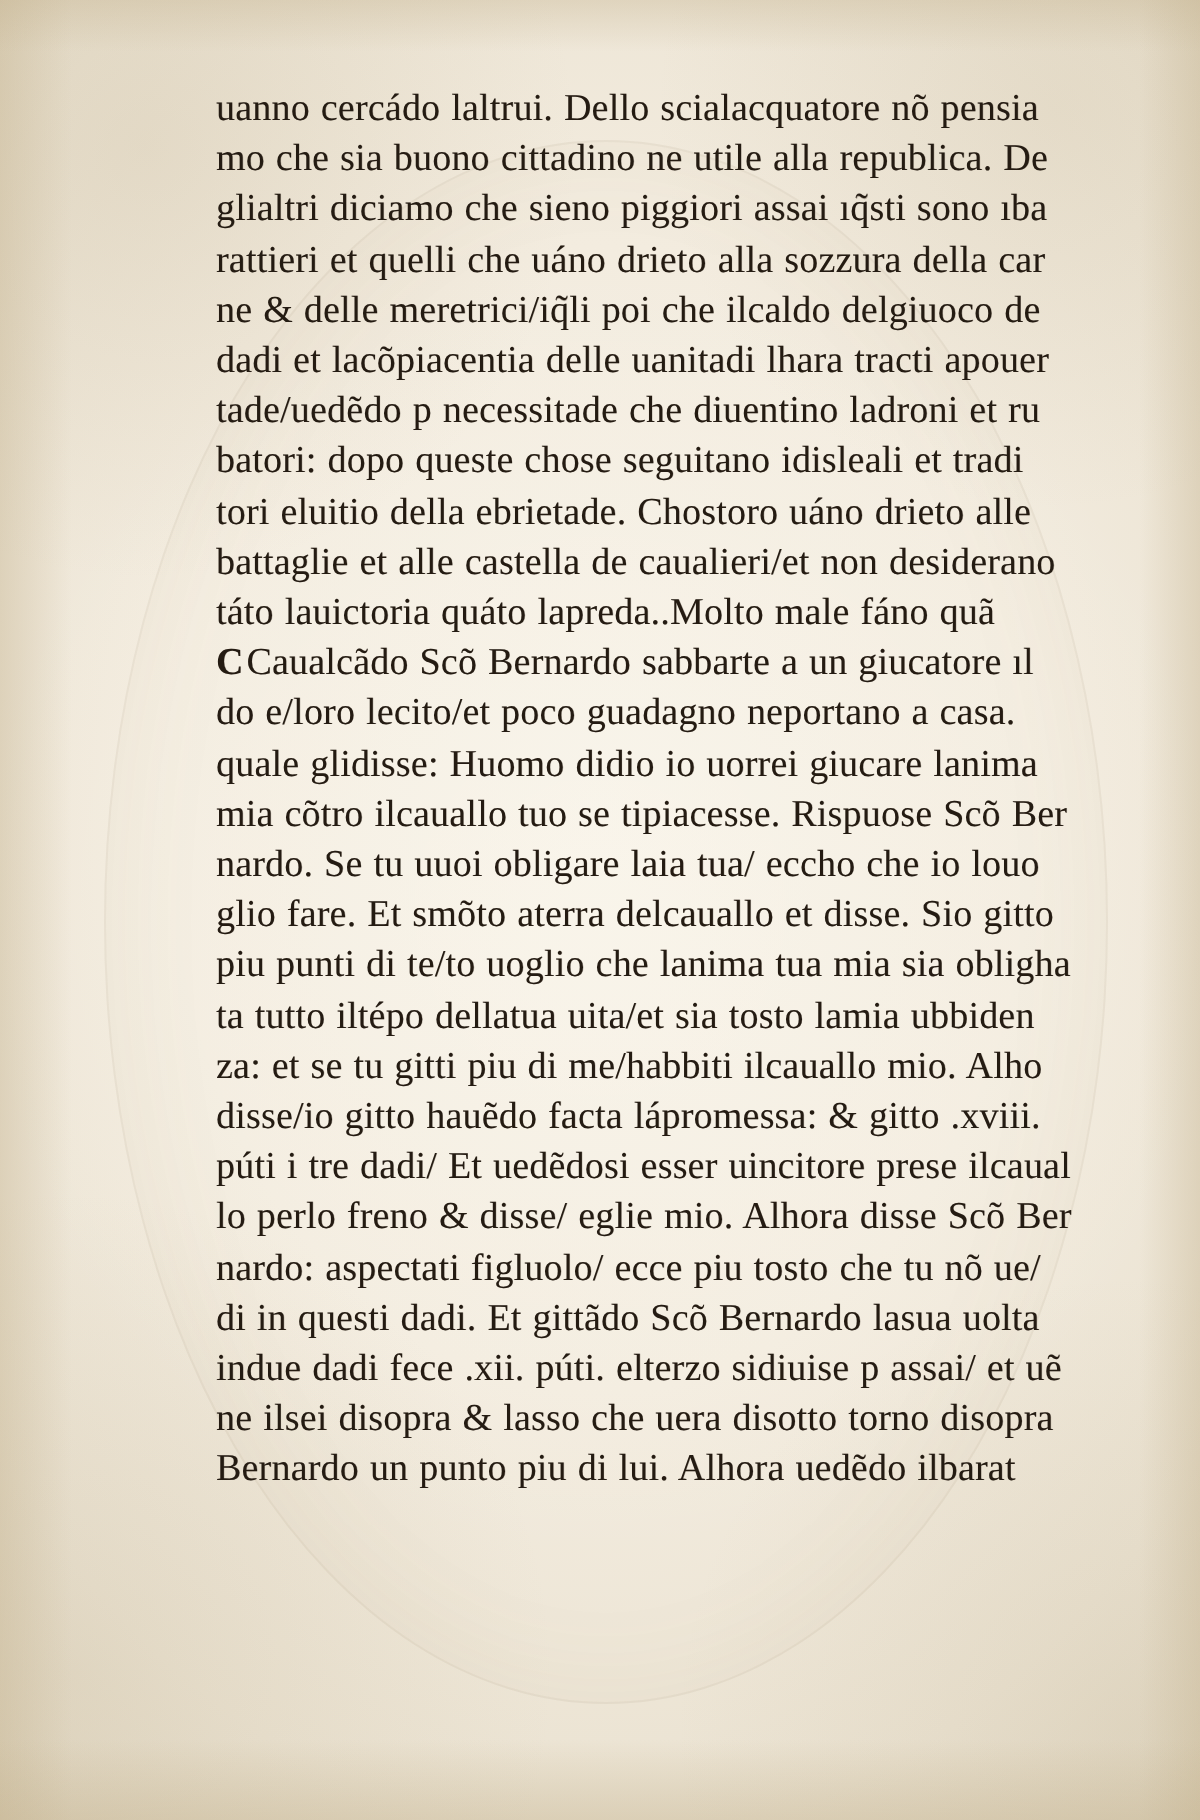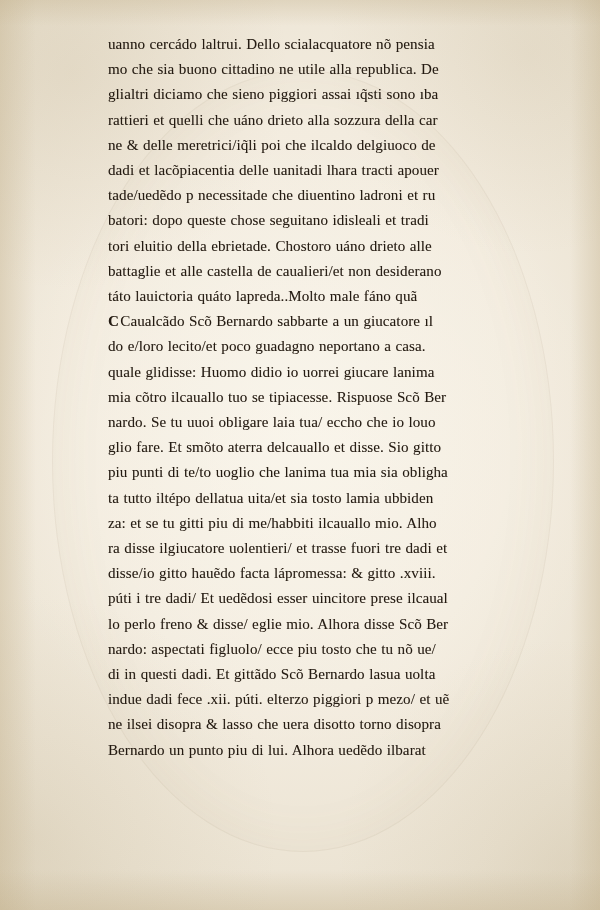--- a/index.html
+++ b/index.html
@@ -44,25 +44,25 @@
     height: 780px;
     border-radius: 50%;
     border: 1px solid rgba(150,130,96,0.10);
     box-shadow: inset 0 0 60px rgba(150,130,96,0.05);
     z-index: 1;
     pointer-events: none;
   }
   #textblock {
     position: absolute;
     left: 108px;
-    top: 32px;
+    top: 42px;
     width: 388px;
     z-index: 3;
     color: #221a12;
-    font-size: 15px;
+    font-size: 19px;
     line-height: 25.2px;
     letter-spacing: 0.1px;
     word-spacing: 0.6px;
     text-align: justify;
   }
   .line {
     display: block;
     white-space: nowrap;
     position: relative;
     color: #241b12;
@@ -120,27 +120,26 @@
     <span class="line">táto lauictoria quáto lapreda..Molto male fáno  quã</span>
     <span class="line"><span class="cap">C</span><span>Caualcãdo Scõ Bernardo sabbarte a un giucatore ıl</span></span>
     <span class="line">do e/loro lecito/et poco guadagno  neportano a casa.</span>
     <span class="line">quale glidisse: Huomo didio io uorrei giucare lanima</span>
     <span class="line">mia cõtro ilcauallo tuo se tipiacesse. Rispuose Scõ Ber</span>
     <span class="line">nardo. Se tu uuoi obligare laia tua/ eccho che io louo</span>
     <span class="line">glio fare. Et smõto aterra  delcauallo et disse. Sio gitto</span>
     <span class="line">piu punti di te/to uoglio che lanima tua mia sia obligha</span>
     <span class="line">ta tutto iltépo dellatua uita/et sia tosto lamia ubbiden</span>
     <span class="line">za: et se tu gitti piu di me/habbiti ilcauallo mio. Alho</span>
-    <span class="line">ra disse ilgiucatore uolentieri/ et trasse fuori tre dadi et</span>
     <span class="line">disse/io gitto hauẽdo facta lápromessa: &amp; gitto .xviii.</span>
     <span class="line">púti i tre dadi/ Et uedẽdosi esser uincitore prese ilcaual</span>
     <span class="line">lo perlo freno &amp; disse/ eglie mio.  Alhora disse Scõ Ber</span>
     <span class="line">nardo: aspectati figluolo/ ecce piu tosto che tu nõ ue/</span>
     <span class="line">di in questi dadi. Et gittãdo Scõ Bernardo lasua  uolta</span>
-    <span class="line">indue dadi fece .xii. púti. elterzo piggiori p mezo/ et uẽ</span>
+    <span class="line">indue dadi fece .xii. púti. elterzo sidiuise p assai/ et uẽ</span>
     <span class="line">ne ilsei disopra &amp; lasso che uera disotto torno disopra</span>
     <span class="line">Bernardo un punto piu di lui. Alhora uedẽdo ilbarat</span>
   </div>
 
   <div id="edge-left"></div>
   <div id="edge-right"></div>
   <div id="edge-top"></div>
   <div id="edge-bottom"></div>
 
 </div>

